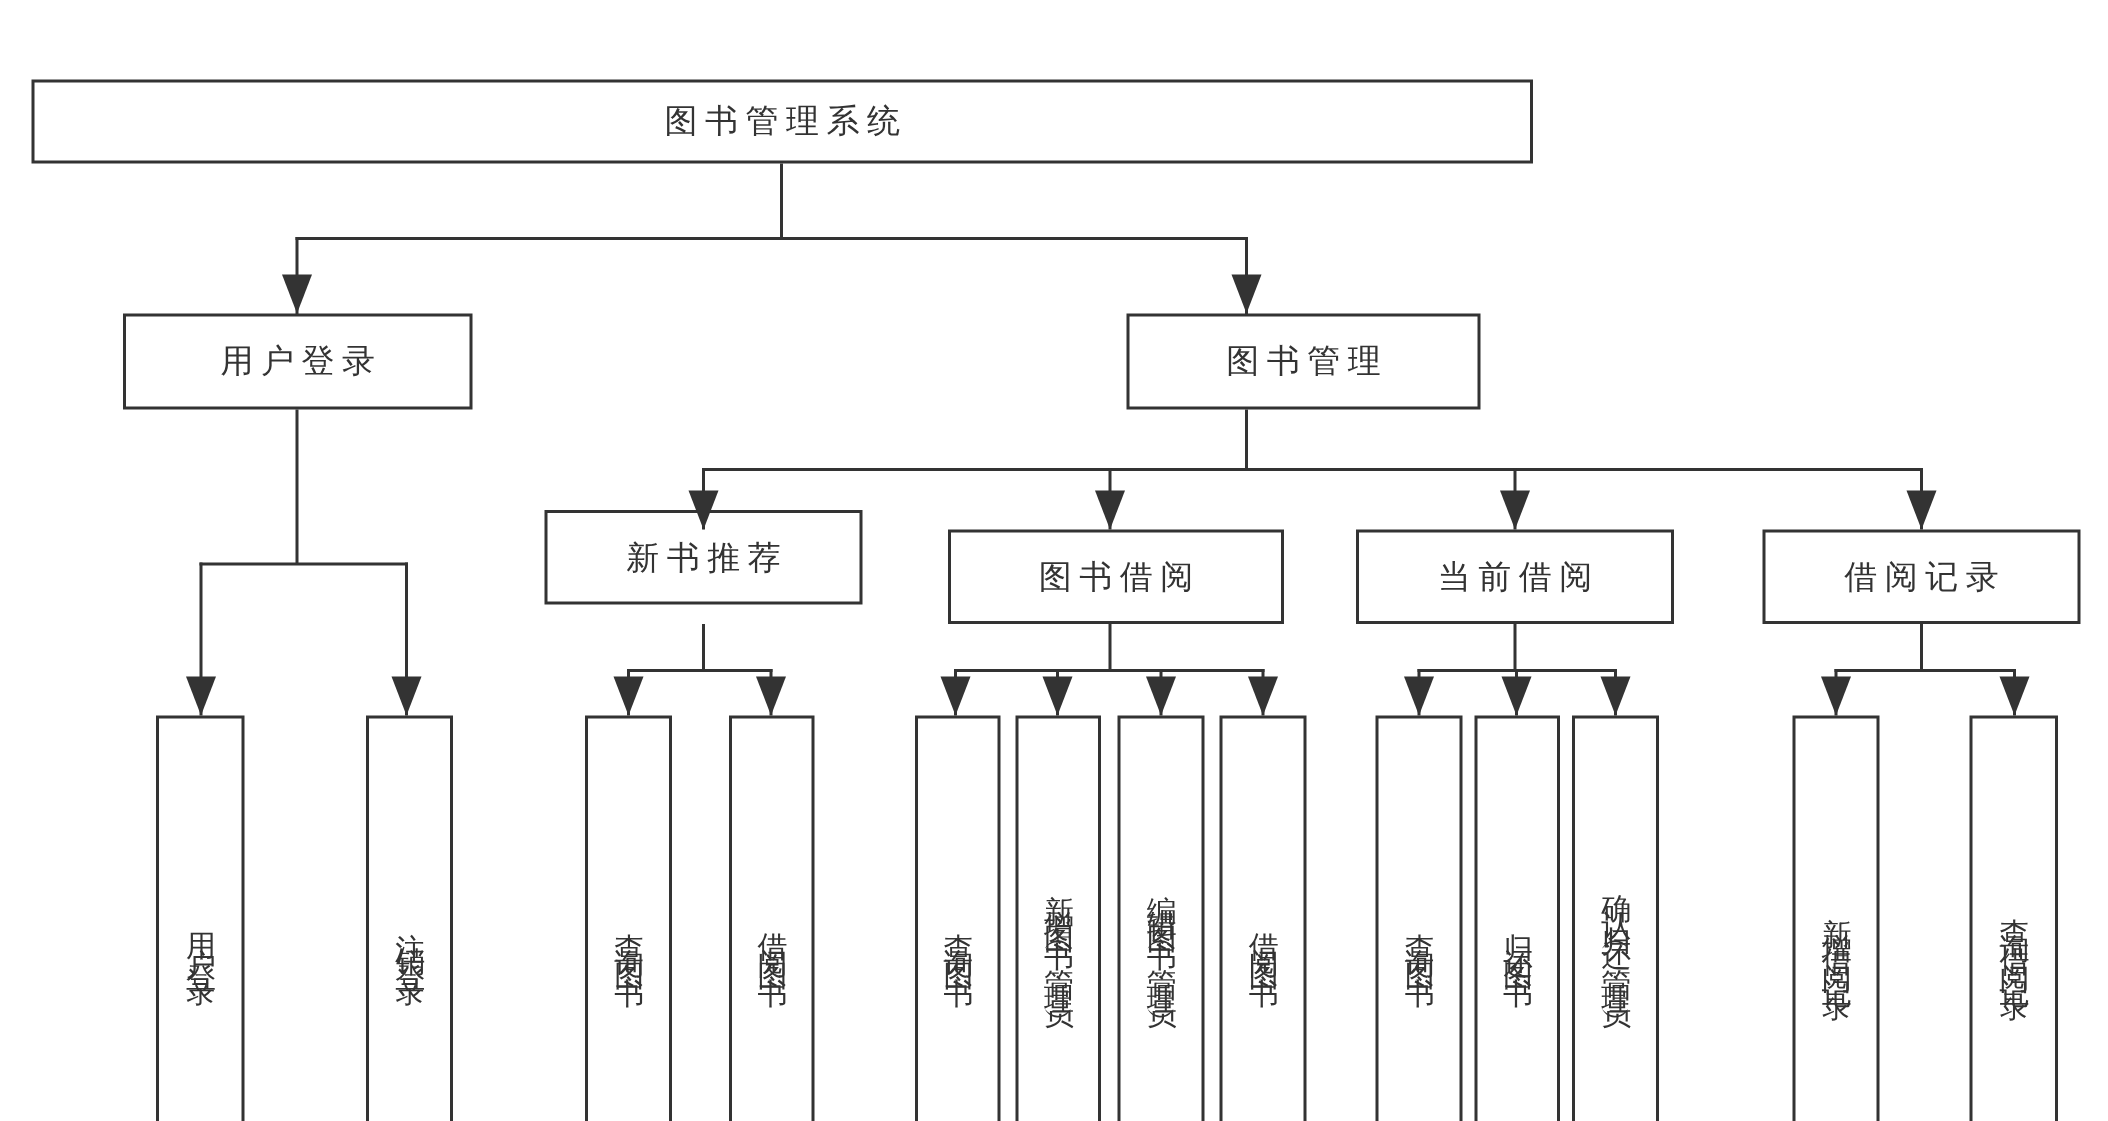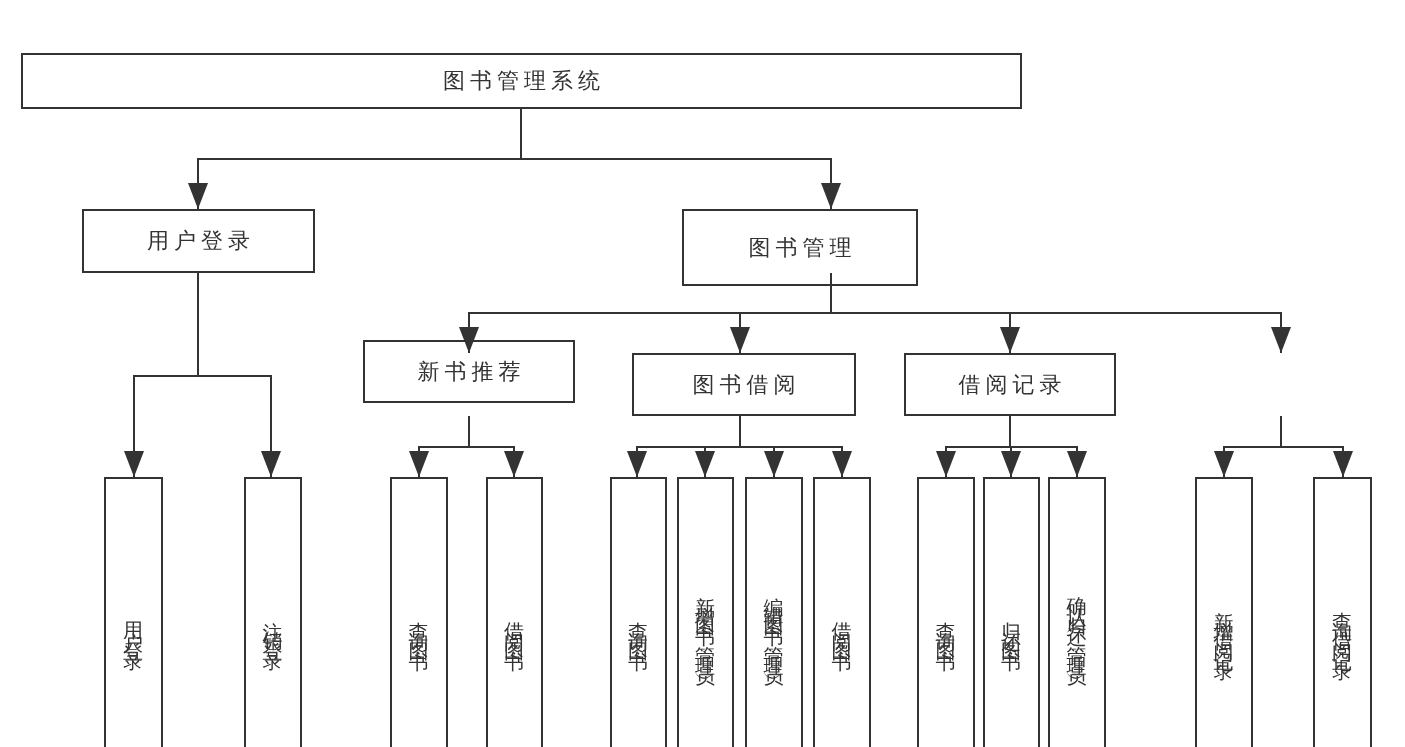--- a/index.html
+++ b/index.html
@@ -33,28 +33,29 @@
 </style>
 </head>
 <body>
 
 <div id="stage">
 
   <div class="node" style="left:21px;top:13px;width:1001px;height:56px">图书管理系统</div>
 
   <div class="node" style="left:82px;top:169px;width:233px;height:64px">用户登录</div>
 
-  <div class="node" style="left:682px;top:169px;width:236px;height:77px">图书管理</div>
+  <div class="node" style="left:751px;top:169px;width:236px;height:64px">图书管理</div>
 
   <div class="node" style="left:363px;top:300px;width:212px;height:63px">新书推荐</div>
 
   <div class="node" style="left:632px;top:313px;width:224px;height:63px">图书借阅</div>
 
-  <div class="node" style="left:904px;top:313px;width:212px;height:63px">借阅记录</div>
+  <div class="node" style="left:904px;top:313px;width:212px;height:63px">当前借阅</div>
 
+  <div class="node" style="left:1175px;top:313px;width:212px;height:63px">借阅记录</div>
 
   <div class="leaf" style="left:104px;width:59px">用户登录</div>
   <div class="leaf" style="left:244px;width:58px">注销登录</div>
 
   <div class="leaf" style="left:390px;width:58px">查询图书</div>
   <div class="leaf" style="left:486px;width:57px">借阅图书</div>
 
   <div class="leaf" style="left:610px;width:57px">查询图书</div>
   <div class="leaf" style="left:677px;width:57px">新增图书（管理员）</div>
   <div class="leaf" style="left:745px;width:58px">编辑图书（管理员）</div>

